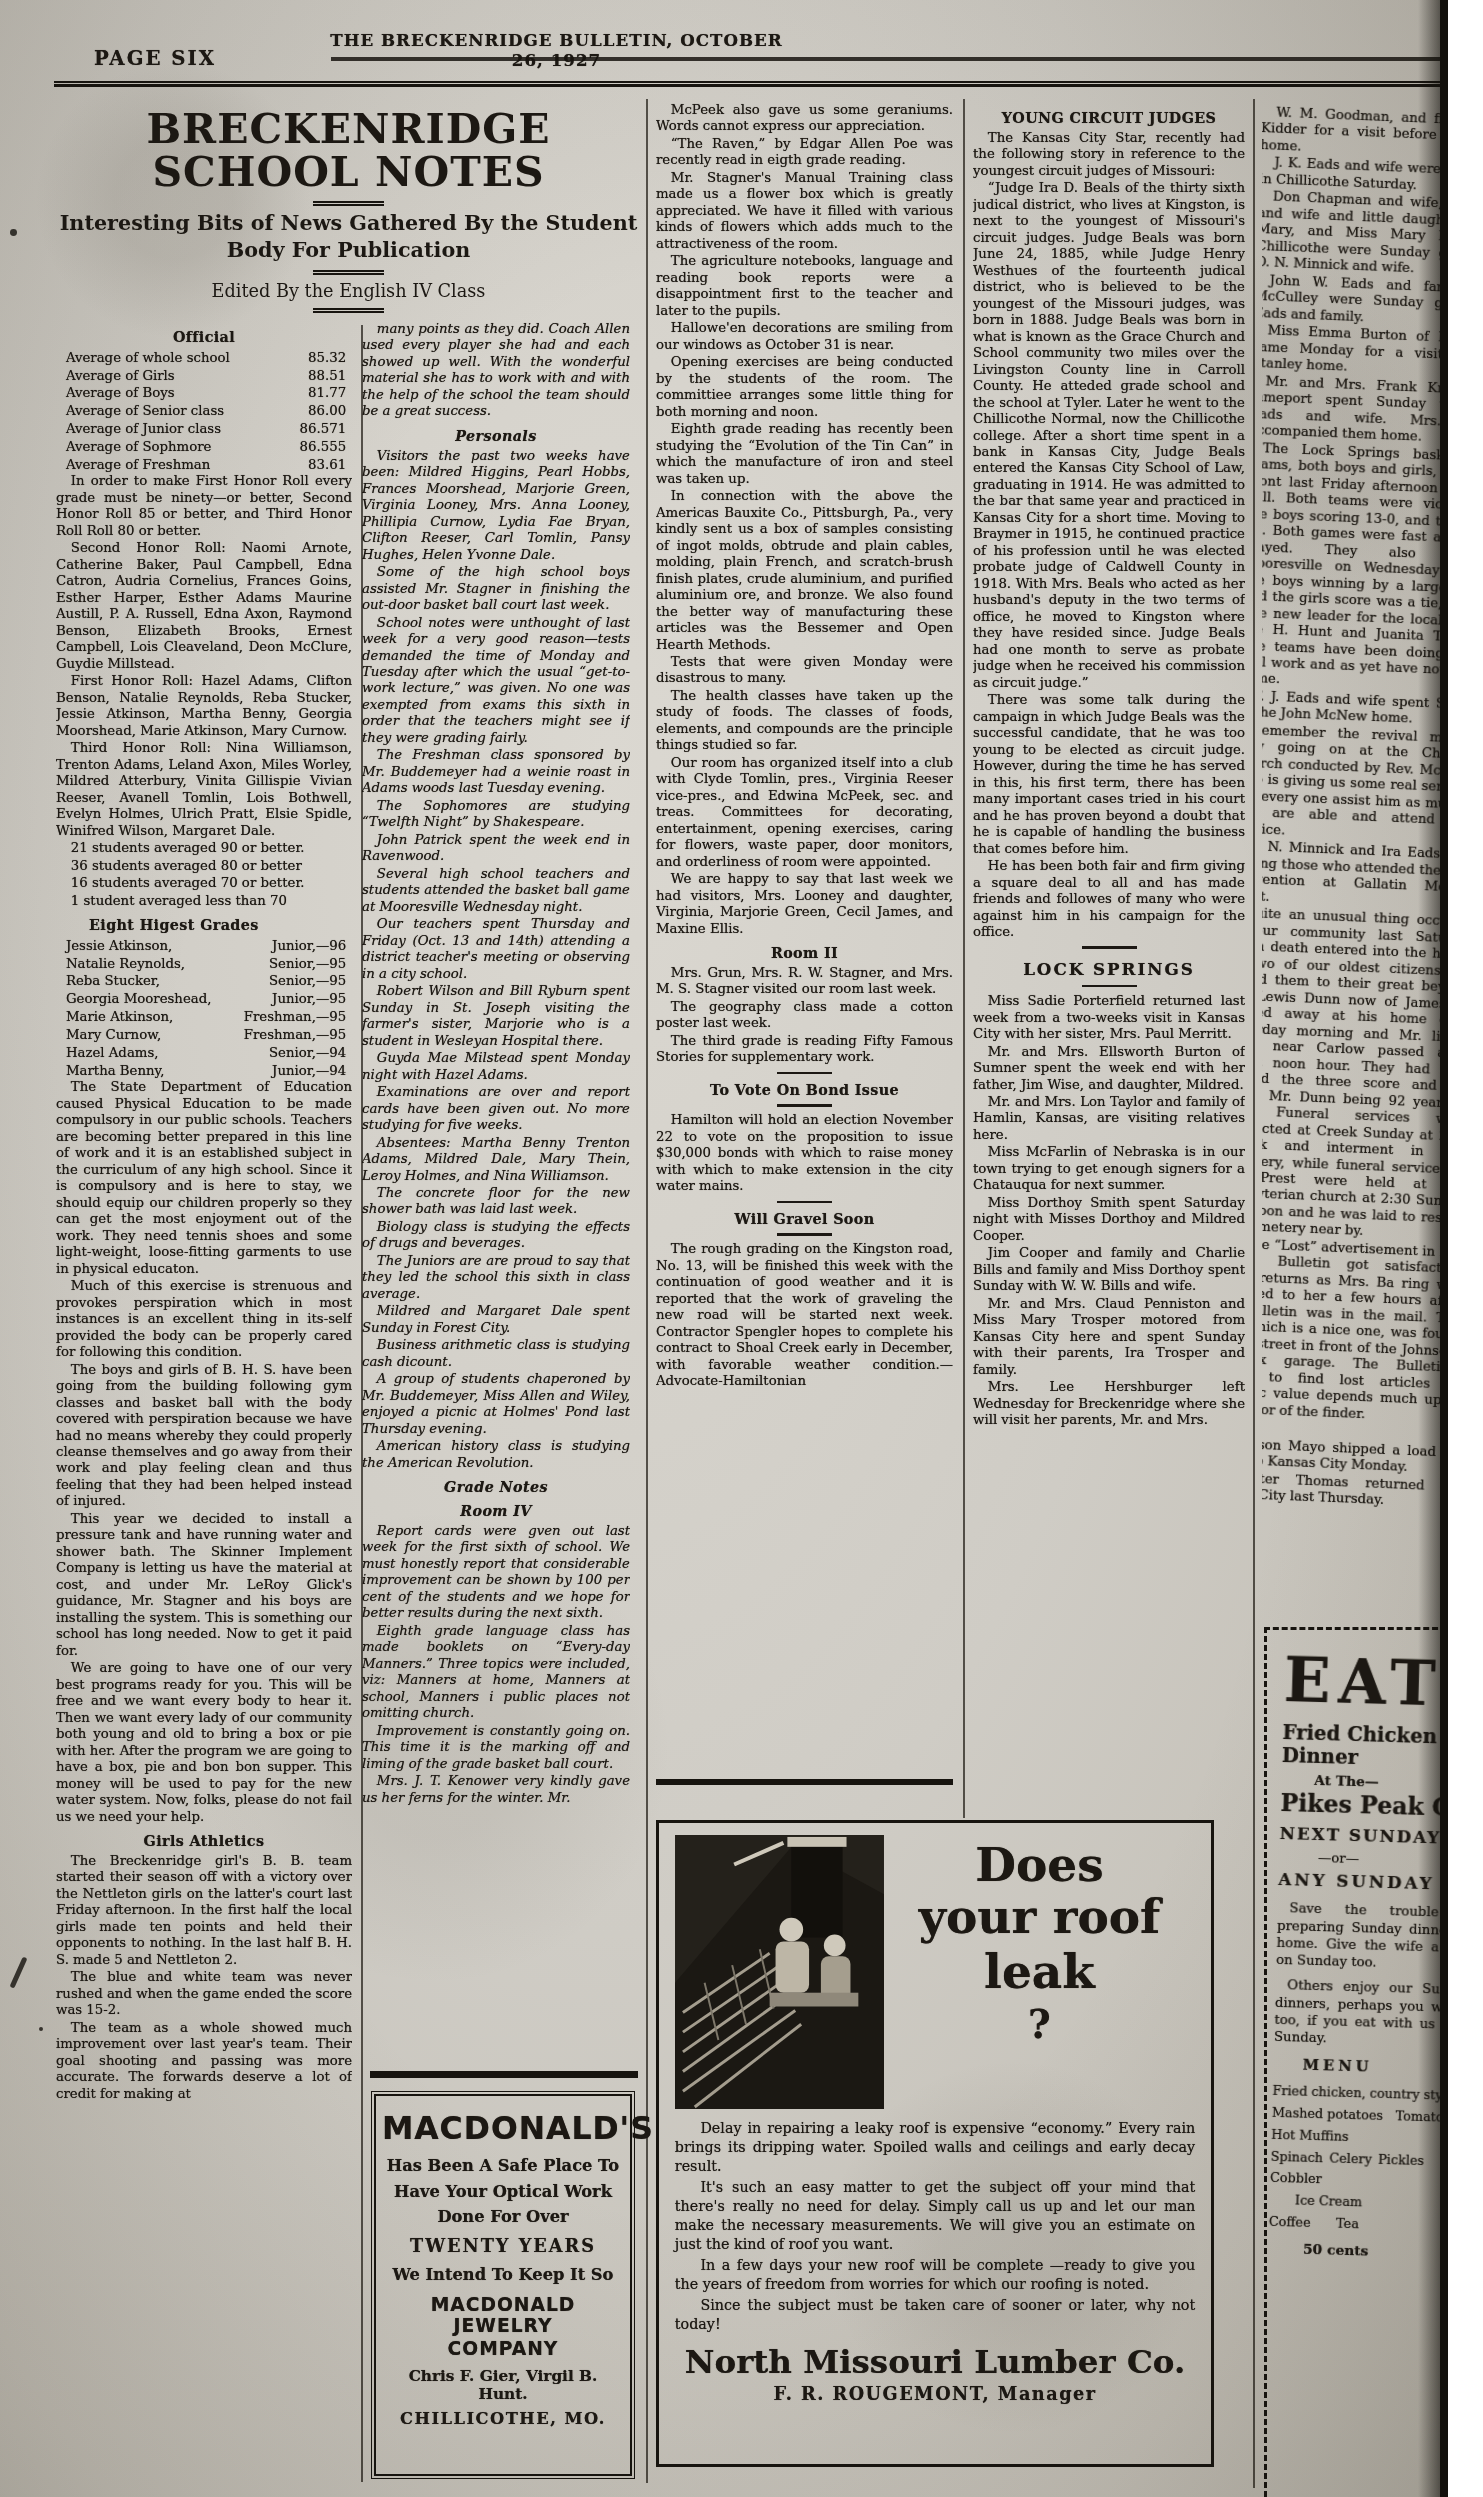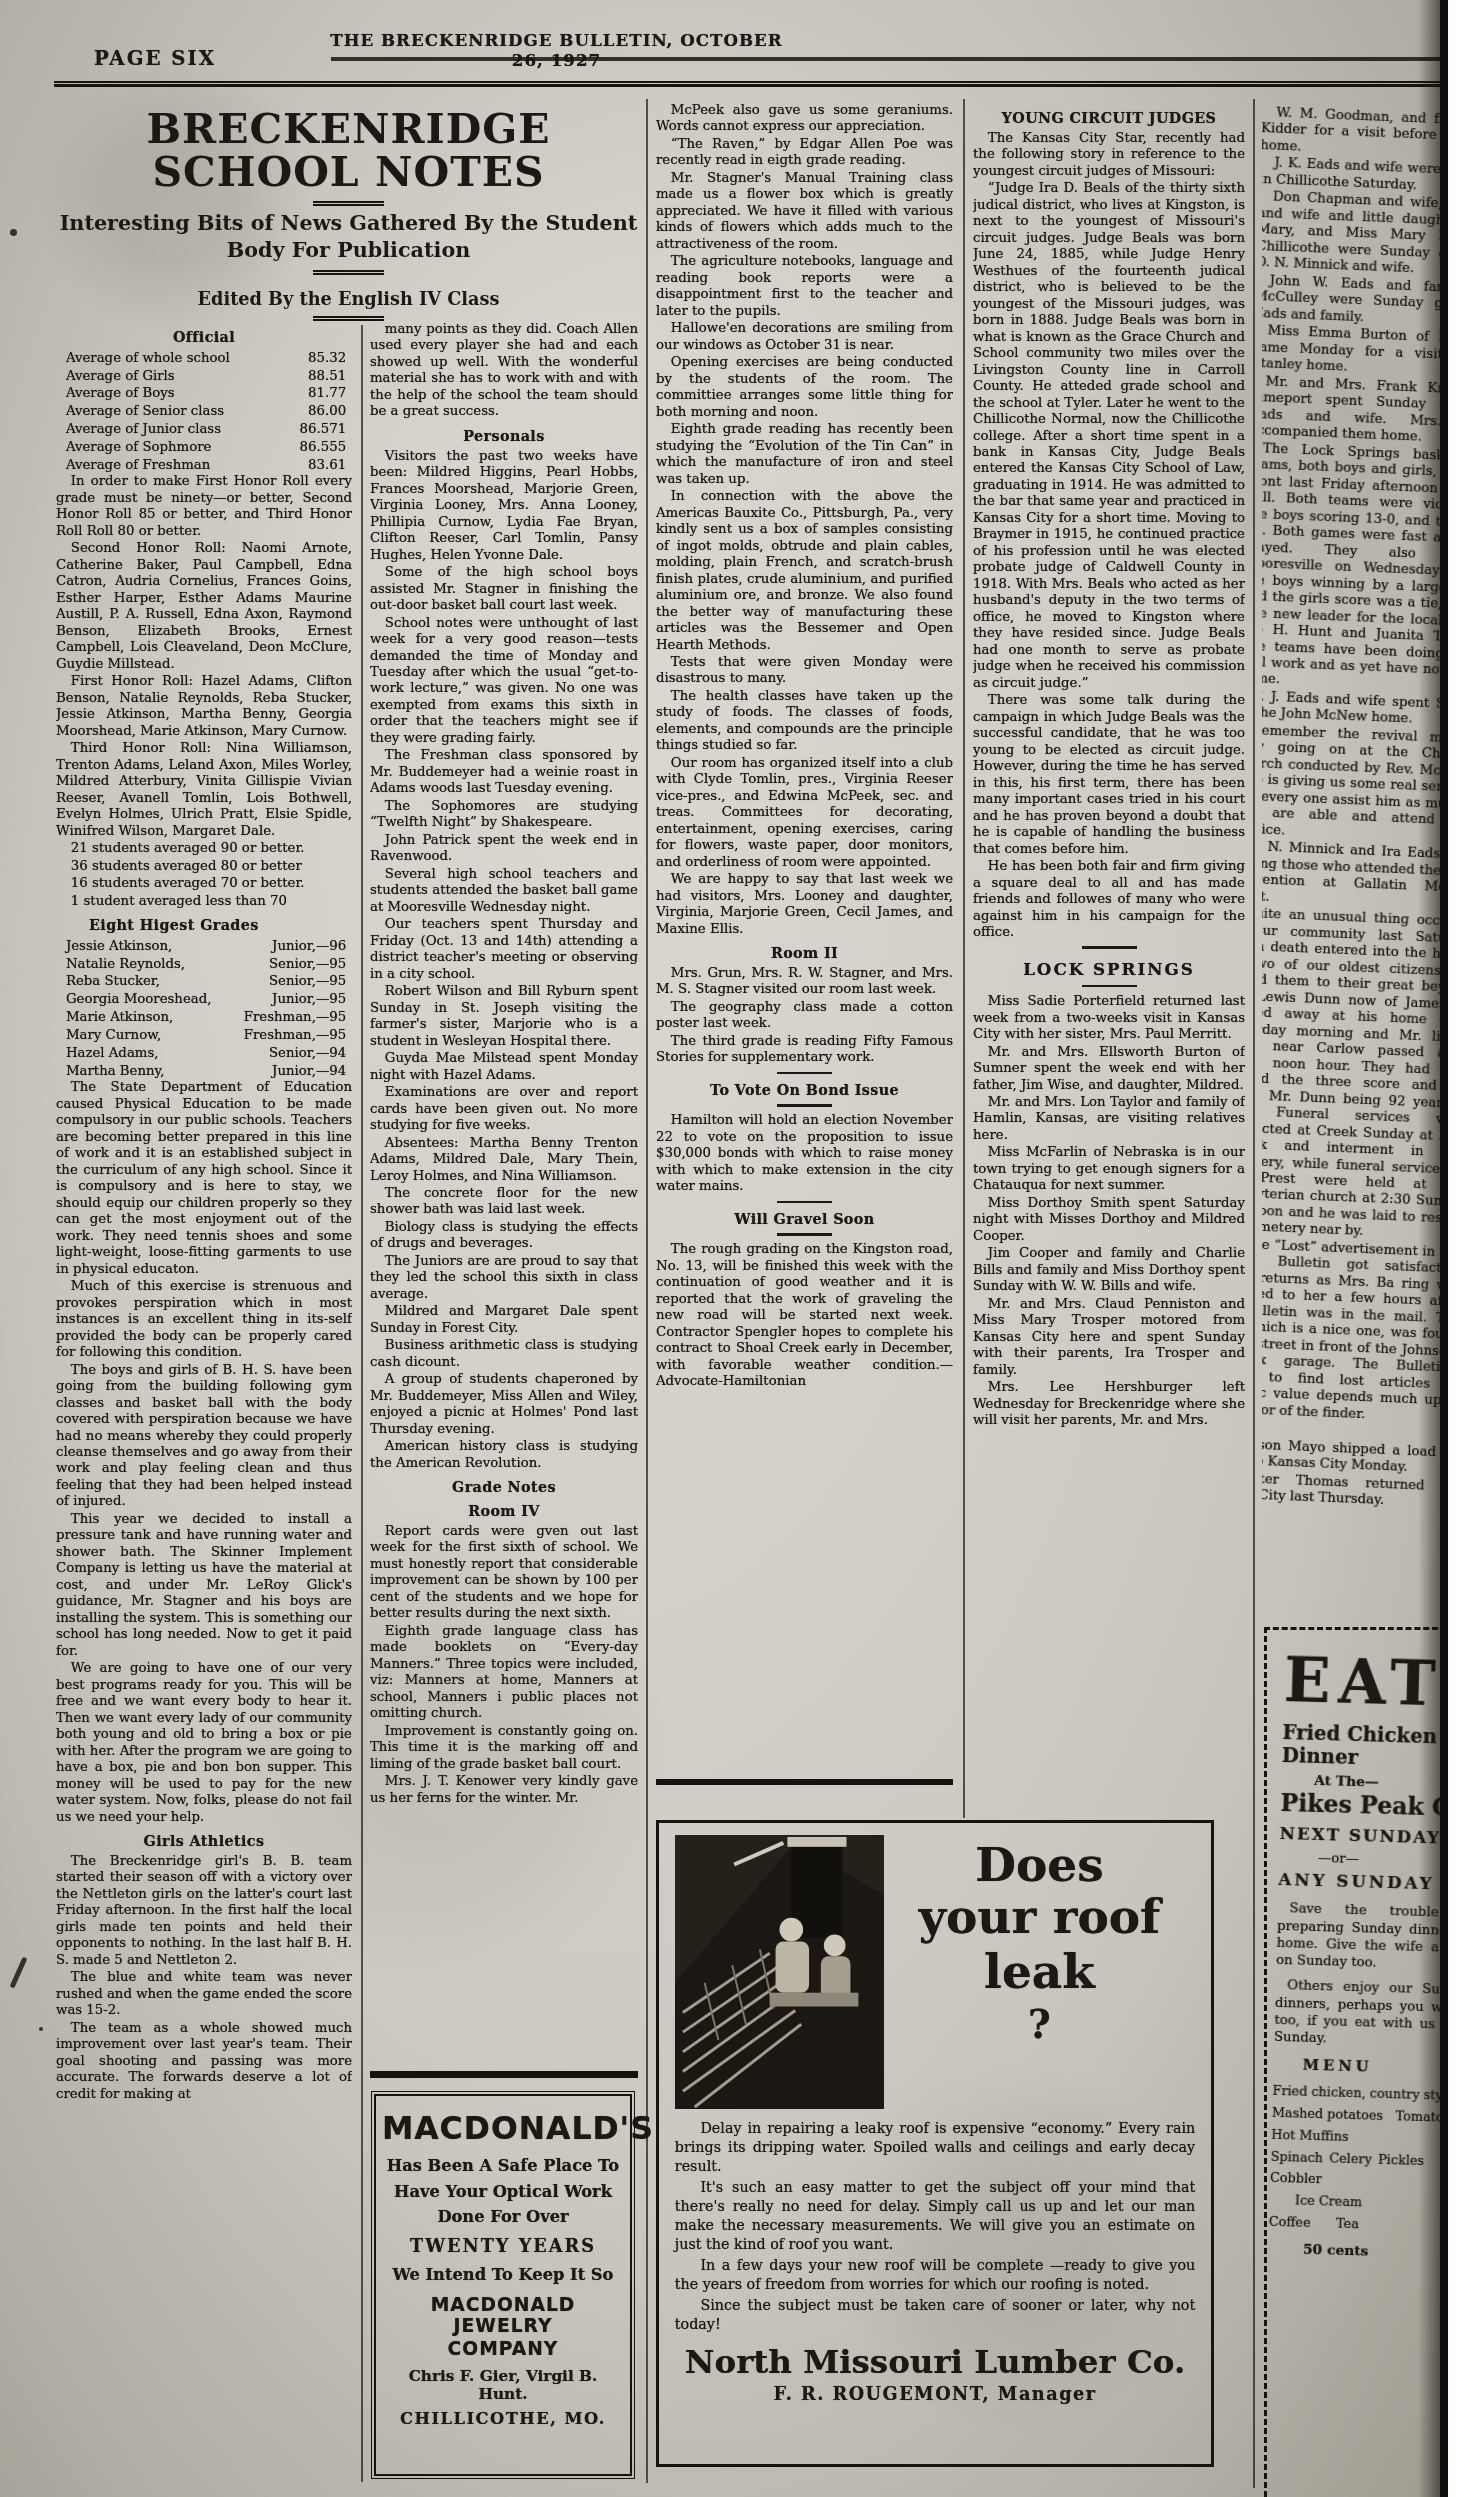--- a/index.html
+++ b/index.html
@@ -18,26 +18,26 @@
   .txt p, .txt div, .hdr{text-shadow:0 0 0.7px rgba(25,20,12,.75);}
 
   .hdr-label{position:absolute;left:94px;top:47px;font-size:19.7px;font-weight:700;letter-spacing:2px;}
   .hdr-masthead{position:absolute;left:325px;top:29.6px;width:463px;text-align:center;font-size:16.7px;font-weight:700;letter-spacing:1px;}
   .mast-rule{position:absolute;left:331px;top:57px;width:1143px;height:3.9px;background:#17140f;opacity:.85;}
   .hdr-rule{position:absolute;left:54px;top:81px;width:1413px;height:5.9px;border-top:2px solid #17140f;border-bottom:3.9px solid #17140f;box-sizing:border-box;}
 
   .sn{position:absolute;left:48px;top:100px;width:601px;text-align:center;}
   .sn h1{margin:7.9px 0 0;font-size:41px;font-weight:700;letter-spacing:1px;line-height:1.05;}
   .sn h2{margin:2px 9.9px 0;font-size:20.7px;font-weight:700;line-height:1.3;}
-  .sn h3{margin:13px 0 0;font-size:17.7px;font-weight:700;}
+  .sn h3{margin:6px 0 0;font-size:17.7px;font-weight:400;}
   .hdiv{width:71px;height:4.9px;border-top:2px solid #17140f;border-bottom:2px solid #17140f;margin:6.9px auto 3.9px;box-sizing:border-box;}
 
   .col{position:absolute;overflow:hidden;}
   #col1{left:56px;top:321px;width:296px;height:2167px;}
-  #col2{left:370px;top:321px;width:268px;height:1746px;}
+  #col2{left:362px;top:321px;width:268px;height:1746px;font-style:italic;}
   #col3{left:656px;top:102px;width:297px;height:1675px;}
   #col4{left:973px;top:102px;width:272px;height:1716px;}
   #col5{left:1262px;top:104px;width:231px;height:1522px;}
   #col5 .tilt{transform:rotate(2.3deg);transform-origin:0 0;width:248px;}
 
   .para{font-size:13.3px;line-height:1.24;text-align:justify;text-indent:14.8px;margin:0 0 1px;}
   .stat-row{display:flex;justify-content:space-between;font-size:13.3px;line-height:1.34;padding:0 5.9px 0 9.9px;}
   .sec-head{font-size:14.3px;font-weight:700;text-align:center;margin:7.9px 0 3.9px;letter-spacing:0.4px;}
   .sec-head.left{text-align:left;padding-left:33px;}
   .sec-head.big{font-size:16.7px;letter-spacing:2px;margin:9.9px 0 5.9px;}

